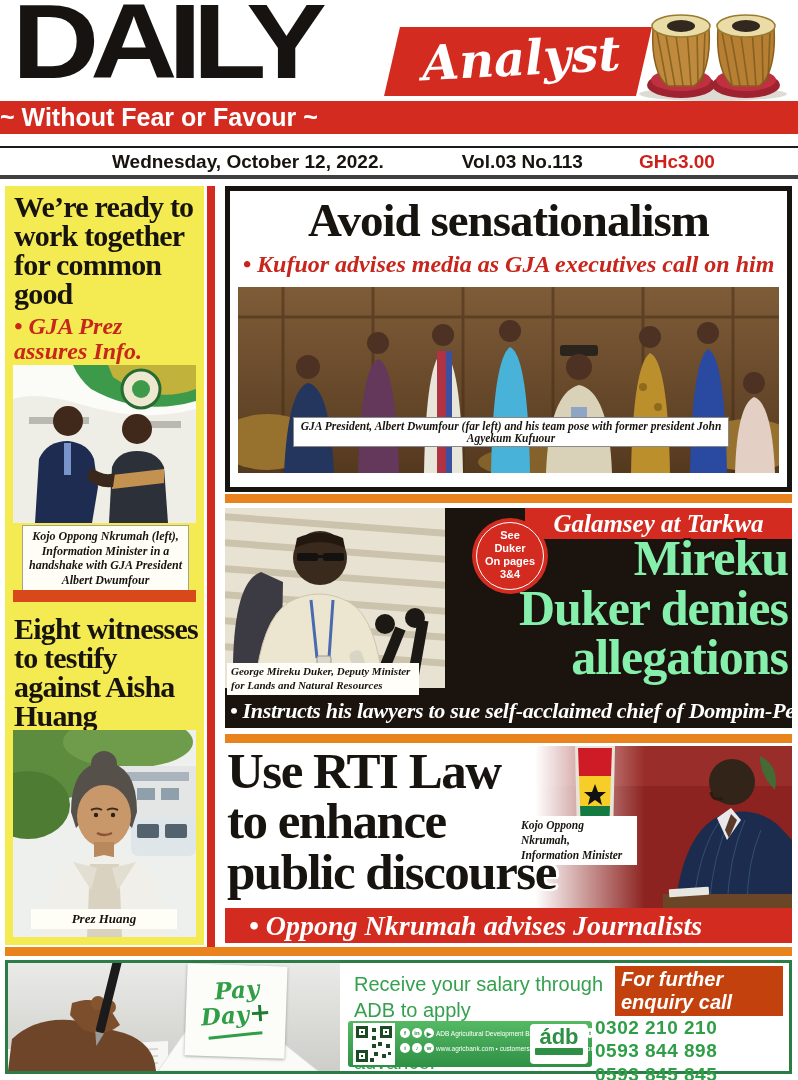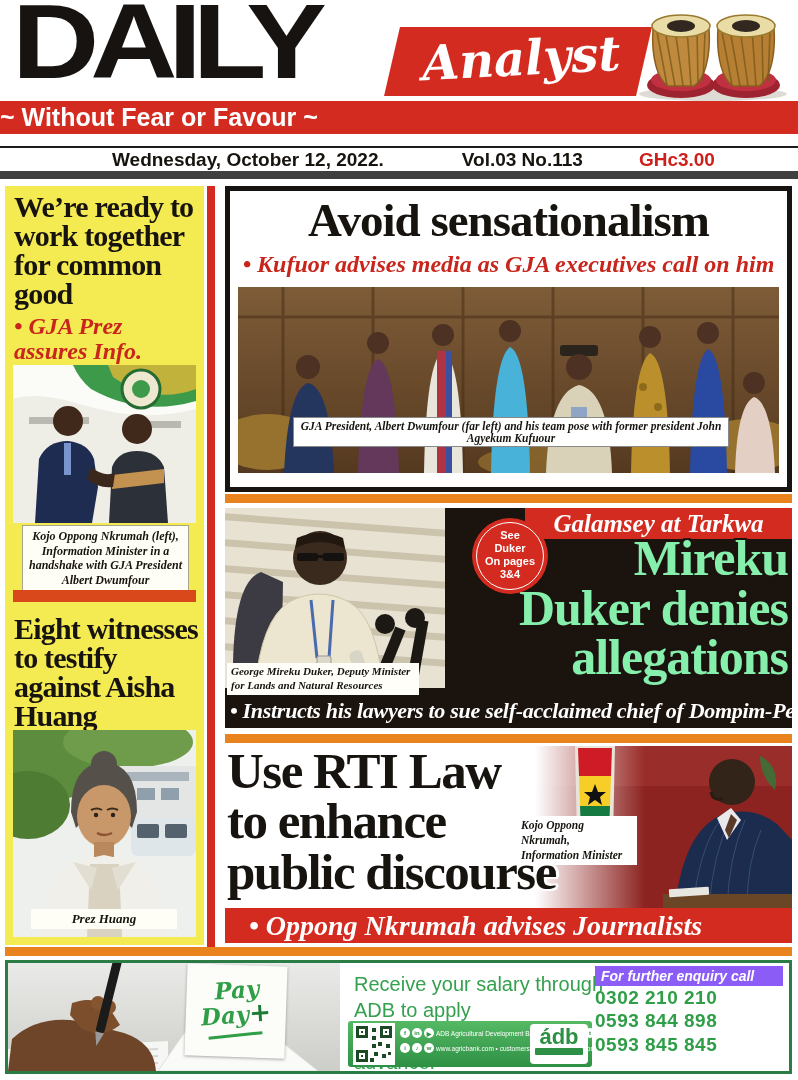--- a/index.html
+++ b/index.html
@@ -12,21 +12,21 @@
          transform:scaleX(1.14);transform-origin:left top;}
   .analyst-plate{position:absolute;left:392px;top:27px;width:252px;height:69px;
                  background:#d42b20;transform:skewX(-13deg);}
   .analyst{position:absolute;left:398px;top:30px;width:246px;text-align:center;
            font-family:"DejaVu Serif",serif;font-style:italic;font-weight:bold;
            font-size:48px;color:#fff;transform:rotate(-3deg);}
   .drums{position:absolute;left:634px;top:2px;width:158px;height:100px;}
   .tagline{position:absolute;left:0;top:101px;width:798px;height:33px;background:#d42b20;
            color:#fff;font-weight:bold;font-size:25px;text-align:left;line-height:33px;}
   .issue-row{position:absolute;left:0;top:146px;width:798px;height:33px;box-sizing:border-box;
-             border-top:2px solid #1c1c1c;border-bottom:8px solid #404040;display:flex;
+             border-top:2px solid #1c1c1c;border-bottom:4px solid #404040;display:flex;
              align-items:center;font-weight:bold;font-size:19px;}
   .issue-date{margin-left:112px;}
   .issue-vol{margin-left:78px;}
   .issue-price{margin-left:56px;color:#cf1f1a;}
 
   
   .left-col{position:absolute;left:5px;top:186px;width:199px;height:759px;background:#f4ea51;}
   .serif-head{font-family:"Liberation Serif",serif;font-weight:bold;color:#17130e;margin:0;}
   .lc-h1{position:absolute;left:9px;top:6px;width:188px;font-size:30px;line-height:0.97;letter-spacing:-0.8px;}
   .lc-sub{position:absolute;left:9px;top:128px;width:186px;font-family:"Liberation Serif",serif;
@@ -109,21 +109,21 @@
   .qr{position:absolute;left:5px;top:2px;width:42px;height:42px;}
   .strip-rows{position:absolute;left:52px;top:7px;width:130px;color:#fff;font-size:6.5px;}
   .strip-row{display:flex;align-items:center;gap:2px;margin-bottom:5px;white-space:nowrap;}
   .sicon{display:inline-flex;align-items:center;justify-content:center;width:10px;height:10px;
          border-radius:50%;background:#fff;color:#2e9044;font-size:6px;font-weight:bold;flex:0 0 auto;}
   .adb-logo{position:absolute;right:4px;top:3px;width:58px;height:40px;background:#fff;border-radius:4px;
             text-align:center;}
   .adb-word{display:block;font-weight:bold;color:#2e9044;font-size:22px;line-height:1.05;margin-top:1px;}
   .adb-bar{margin:0 auto;width:48px;height:7px;background:#2e9044;border-radius:1px;}
   .ad-right{position:absolute;left:587px;top:3px;width:188px;}
-  .enq-title{background:#8b5cf6;color:#fff;font-style:italic;font-weight:bold;font-size:14px;padding:2px 6px;}
+  .enq-title{background:#c2410c;color:#fff;font-style:italic;font-weight:bold;font-size:20px;padding:2px 6px;margin-left:20px;}
   .enq-phone{color:#2f9e47;font-weight:bold;font-size:19px;line-height:1.18;letter-spacing:0.5px;margin-top:1px;}
   .enq-phone:first-of-type{margin-top:4px;}
 </style>
 </head>
 <body>
 
 <div id="page">
 
   <div class="daily">DAILY</div>
   <div class="analyst-plate"></div>

